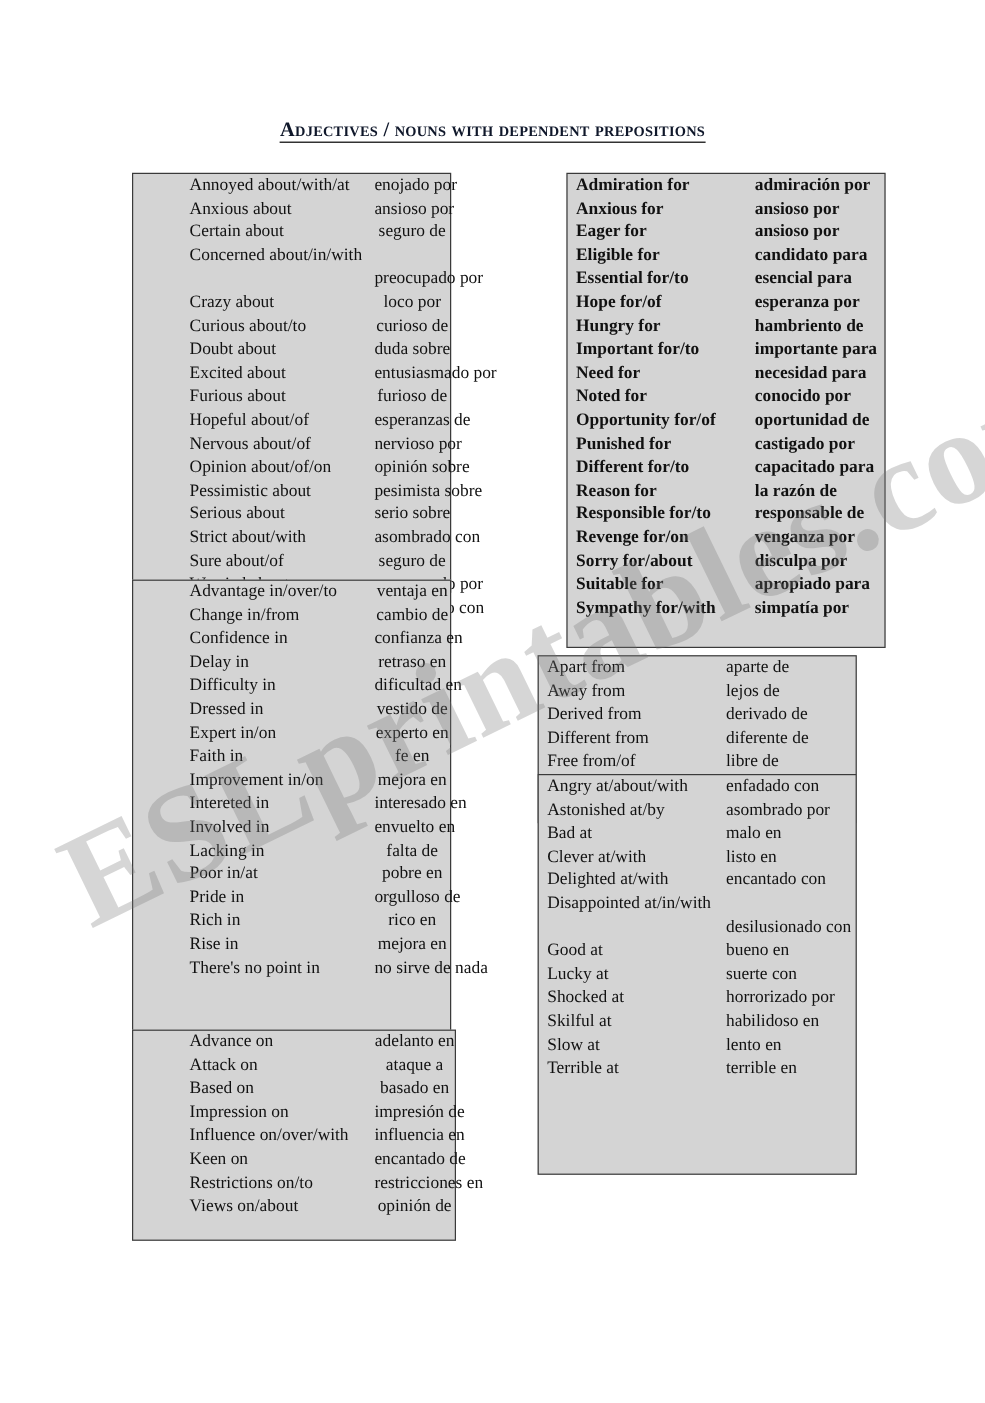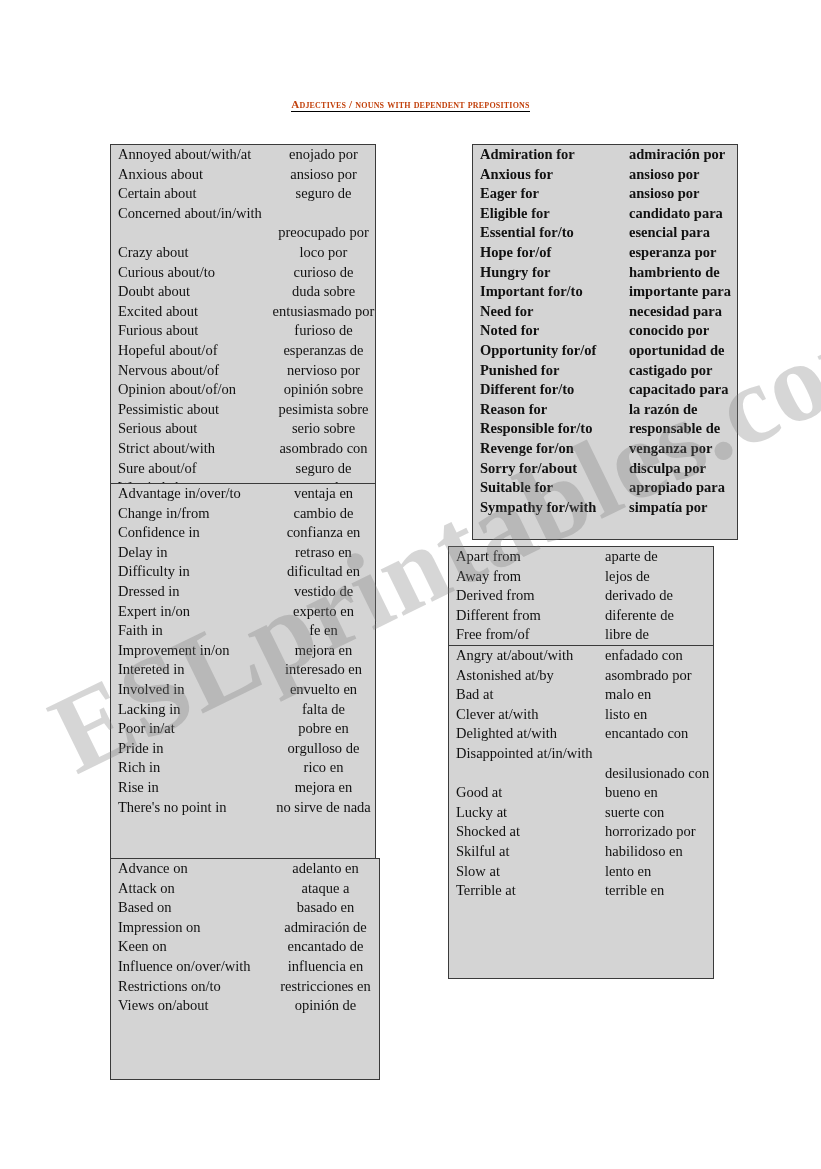--- a/index.html
+++ b/index.html
@@ -24,23 +24,23 @@
   
   .doc-title {
     position: absolute;
     top: 98px;
     left: 0;
     width: 821px;
     text-align: center;
     font-family: "Liberation Serif", serif;
     font-variant: small-caps;
     font-weight: bold;
-    font-size: 11px;
+    font-size: 17px;
     letter-spacing: 0.2px;
-    color: #c2410c;
+    color: #0f172a;
   }
   .doc-title span {
     border-bottom: 1.5px solid #000;
     padding-bottom: 1px;
   }
 
   
   .watermark {
     position: absolute;
     top: 250px;
@@ -79,21 +79,21 @@
   }
   .row .en {
     flex: 0 0 auto;
     padding-right: 4px;
   }
   .row .es {
     flex: 1 1 auto;
   }
 
   
-  .w150 .en { width: 150px; }
+  .w150 .en { width: 150px; margin-left: 40px; }
   .w150 .es { width: auto; text-align: center; }
   .w145 .en { width: 145px; }
 </style>
 </head>
 <body>
 
 <div class="page">
 
   <div class="doc-title">
     <span>Adjectives / nouns with dependent prepositions</span>
@@ -242,46 +242,46 @@
       <div class="row">
         <span class="en">Rise in</span>
         <span class="es">mejora en</span>
       </div>
       <div class="row">
         <span class="en">There's no point in</span>
         <span class="es">no sirve de nada</span>
       </div>
     </div>
 
-  <div class="block w150" id="on-block" style="left:110px; top:858px; width:270px; height:222px;">
+  <div class="block w150" id="on-block" style="left:110px; top:858px; width:270px; height:176px;">
       <div class="row">
         <span class="en">Advance on</span>
         <span class="es">adelanto en</span>
       </div>
       <div class="row">
         <span class="en">Attack on</span>
         <span class="es">ataque a</span>
       </div>
       <div class="row">
         <span class="en">Based on</span>
         <span class="es">basado en</span>
       </div>
       <div class="row">
         <span class="en">Impression on</span>
-        <span class="es">admiración de</span>
+        <span class="es">impresión de</span>
+      </div>
+      <div class="row">
+        <span class="en">Influence on/over/with</span>
+        <span class="es">influencia en</span>
       </div>
       <div class="row">
         <span class="en">Keen on</span>
         <span class="es">encantado de</span>
       </div>
       <div class="row">
-        <span class="en">Influence on/over/with</span>
-        <span class="es">influencia en</span>
-      </div>
-      <div class="row">
         <span class="en">Restrictions on/to</span>
         <span class="es">restricciones en</span>
       </div>
       <div class="row">
         <span class="en">Views on/about</span>
         <span class="es">opinión de</span>
       </div>
     </div>
 
   <div class="block w145" id="for-block" style="left:472px; top:144px; width:266px; height:396px;font-weight:bold;">

